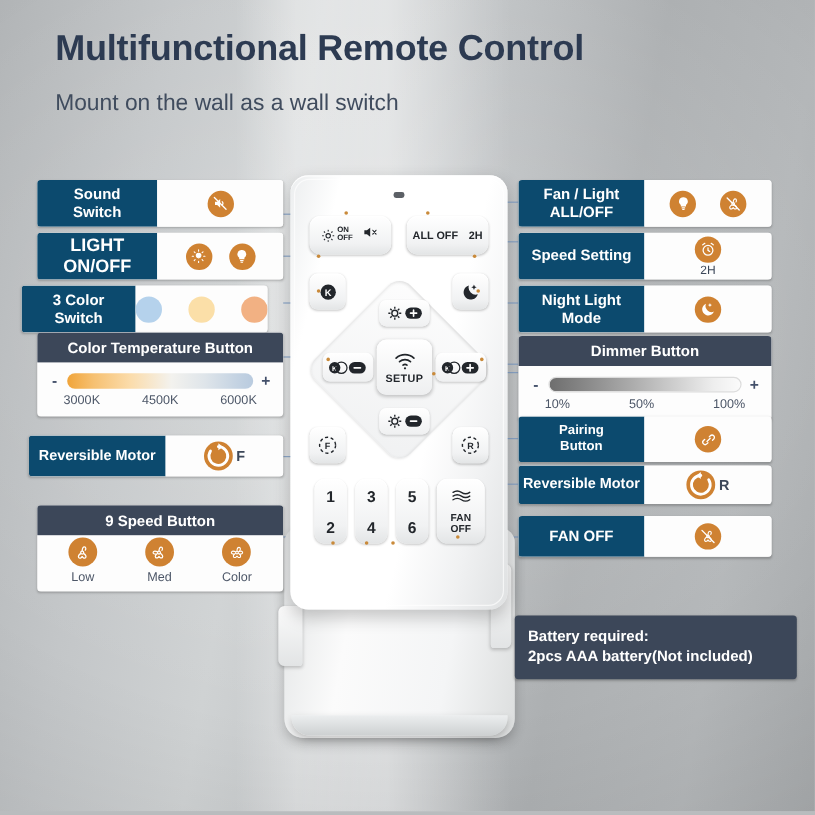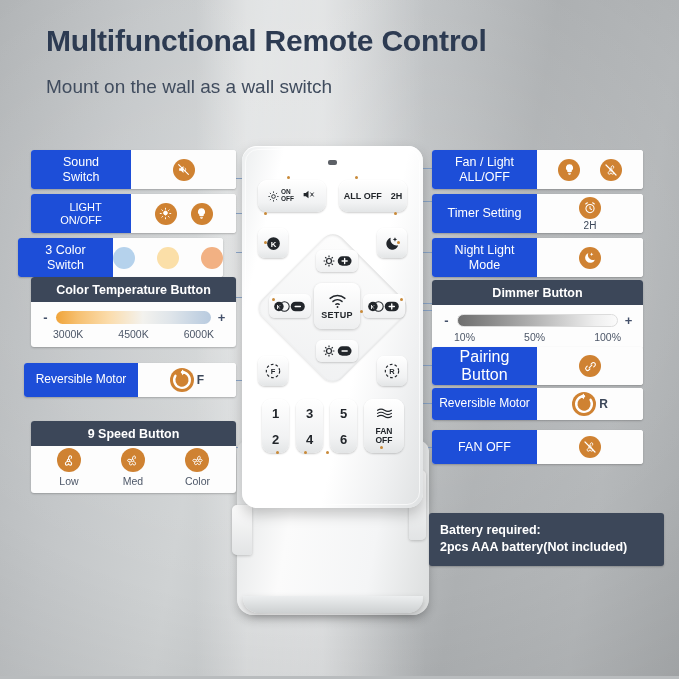--- a/index.html
+++ b/index.html
@@ -23,21 +23,21 @@
   .subtitle{position:absolute;left:46px;top:76px;font-size:19px;color:#404c5e;white-space:nowrap;}
 
   
   .ln{position:absolute;background:#7e9cc4;opacity:.85;}
   .lnh{height:1px;}
   .lnv{width:1px;}
 
   
   .card{position:absolute;display:flex;background:#fdfdfd;border-radius:3px;
     box-shadow:0 1px 2px rgba(0,0,0,.22);overflow:hidden;}
-  .card .lab{background:#1d4ed8;color:#fff;font-weight:normal;display:flex;
+  .card .lab{background:#0c4a6e;color:#fff;font-weight:bold;display:flex;
     align-items:center;justify-content:center;text-align:center;line-height:1.15;}
   .card .val{flex:1;display:flex;align-items:center;justify-content:center;gap:14px;background:#fdfdfd;}
 
   
   .scard{position:absolute;background:#fdfdfd;border-radius:3px;
     box-shadow:0 1px 2px rgba(0,0,0,.22);overflow:hidden;}
   .scard .hd{background:#3c4759;color:#fff;font-weight:bold;text-align:center;
     font-size:12.5px;padding:6px 0 5px;}
   .scard .bd{padding:8px 10px 7px;}
 
@@ -327,21 +327,21 @@
         <svg width="13" height="13" viewBox="0 0 24 24" fill="#fff">
           <path d="M4 9.5v5h3.4L12 18.6V5.4L7.4 9.5H4z"></path>
           <path d="M15 9.3c1.4 1.4 1.4 4 0 5.4" stroke="#fff" stroke-width="1.7" fill="none" stroke-linecap="round"></path>
           <path d="M3 3l18 18" stroke="#fff" stroke-width="2" stroke-linecap="round"></path>
         </svg>
       </span>
     </div>
   </div>
 
   <div class="card" style="left:31px;top:194px;width:205px;height:39px;">
-    <div class="lab" style="width:100px;font-size:11px;text-align:right;">LIGHT<br>ON/OFF</div>
+    <div class="lab" style="width:100px;font-size:15px;">LIGHT<br>ON/OFF</div>
     <div class="val">
       <span class="oi">
         <svg width="13" height="13" viewBox="0 0 24 24" fill="none" stroke="#fff" stroke-width="1.7" stroke-linecap="round">
           <path d="M12 14.5a3.5 3.5 0 1 0 0-7 3.5 3.5 0 0 0 0 7z" fill="#fff"></path>
           <path d="M12 2.2v2M12 19.8v2M2.2 12h2M19.8 12h2M5.2 5.2l1.4 1.4M17.4 17.4l1.4 1.4M18.8 5.2l-1.4 1.4M6.6 17.4l-1.4 1.4"></path>
         </svg>
       </span>
       <span class="oi">
         <svg width="13" height="13" viewBox="0 0 24 24" fill="#fff">
           <path d="M12 2.5A6.5 6.5 0 0 0 8 14.3v2.4h8v-2.4A6.5 6.5 0 0 0 12 2.5z"></path>
@@ -450,21 +450,21 @@
           <path d="M12 10.1c0-3.3 1-5.4 2.9-5.4s2.5 3.1.6 4.9"></path>
           <path d="M13.6 13c2.8 1.7 4 3.7 3 5.3s-4 .8-4.8-1.5"></path>
           <path d="M10.4 13c-2.8 1.7-4 3.7-3 5.3s4 .8 4.8-1.5"></path>
           <path d="M3.4 3.4l17.2 17.2" stroke-width="2" stroke-linecap="round"></path>
         </svg>
       </span>
     </div>
   </div>
 
   <div class="card" style="left:432px;top:194px;width:211px;height:39px;">
-    <div class="lab" style="width:105px;font-size:12.5px;">Timer Setting</div>
+    <div class="lab" style="width:105px;font-size:12.5px;">Speed Setting</div>
     <div class="val">
       <div class="stack">
         <span class="oi">
           <svg width="14" height="14" viewBox="0 0 24 24" fill="none" stroke="#fff" stroke-width="1.8" stroke-linecap="round">
             <circle cx="12" cy="13" r="7"></circle>
             <path d="M12 9.5V13l2.5 1.6"></path>
             <path d="M4.5 5.2l3-2.2M19.5 5.2l-3-2.2"></path>
           </svg>
         </span>
         <span class="sublab">2H</span>
@@ -494,21 +494,21 @@
       </div>
       <div class="ticks">
         <span>10%</span>
         <span>50%</span>
         <span>100%</span>
       </div>
     </div>
   </div>
 
   <div class="card" style="left:432px;top:347px;width:211px;height:38px;">
-    <div class="lab" style="width:105px;font-size:16px;">Pairing<br>Button</div>
+    <div class="lab" style="width:105px;font-size:11px;">Pairing<br>Button</div>
     <div class="val">
       <span class="oi">
         <svg width="13" height="13" viewBox="0 0 24 24" fill="none" stroke="#fff" stroke-width="2" stroke-linecap="round">
           <path d="M9.5 14.5l5-5"></path>
           <path d="M13 7.5l1.8-1.8a3.6 3.6 0 1 1 5.1 5.1L18 12.6"></path>
           <path d="M11 16.5l-1.8 1.8a3.6 3.6 0 0 1-5.1-5.1L6 11.4"></path>
         </svg>
       </span>
     </div>
   </div>

